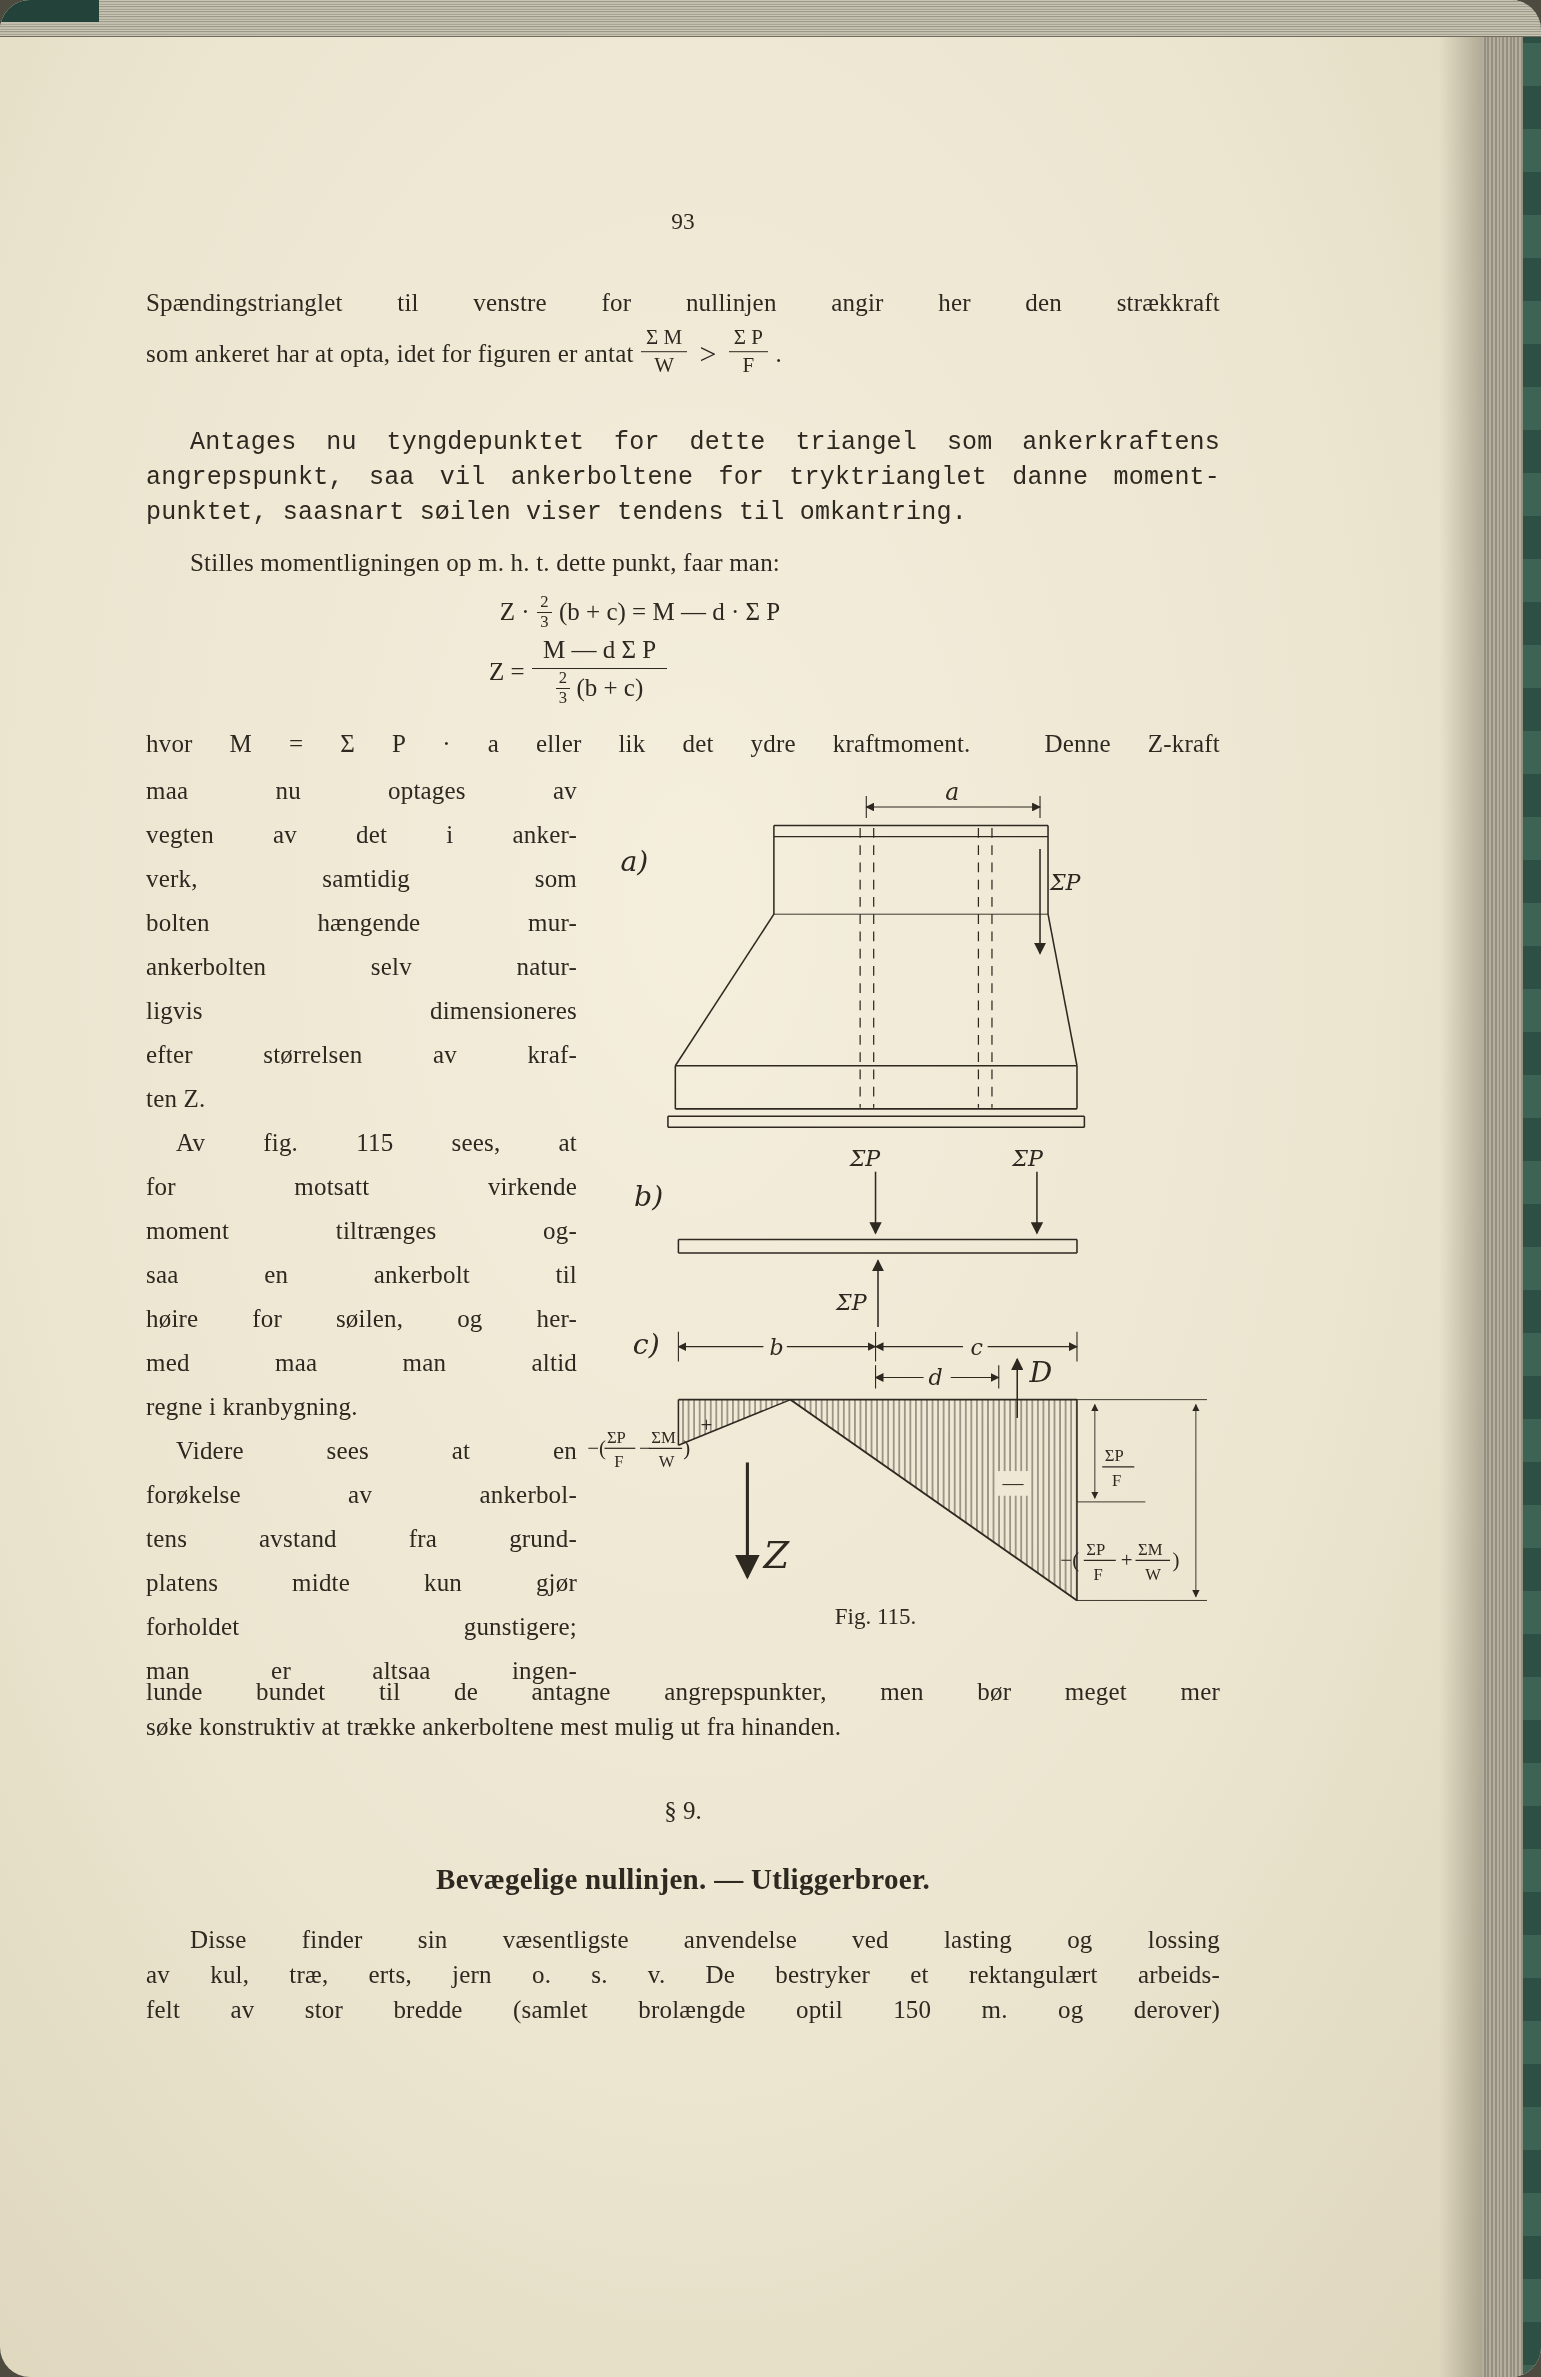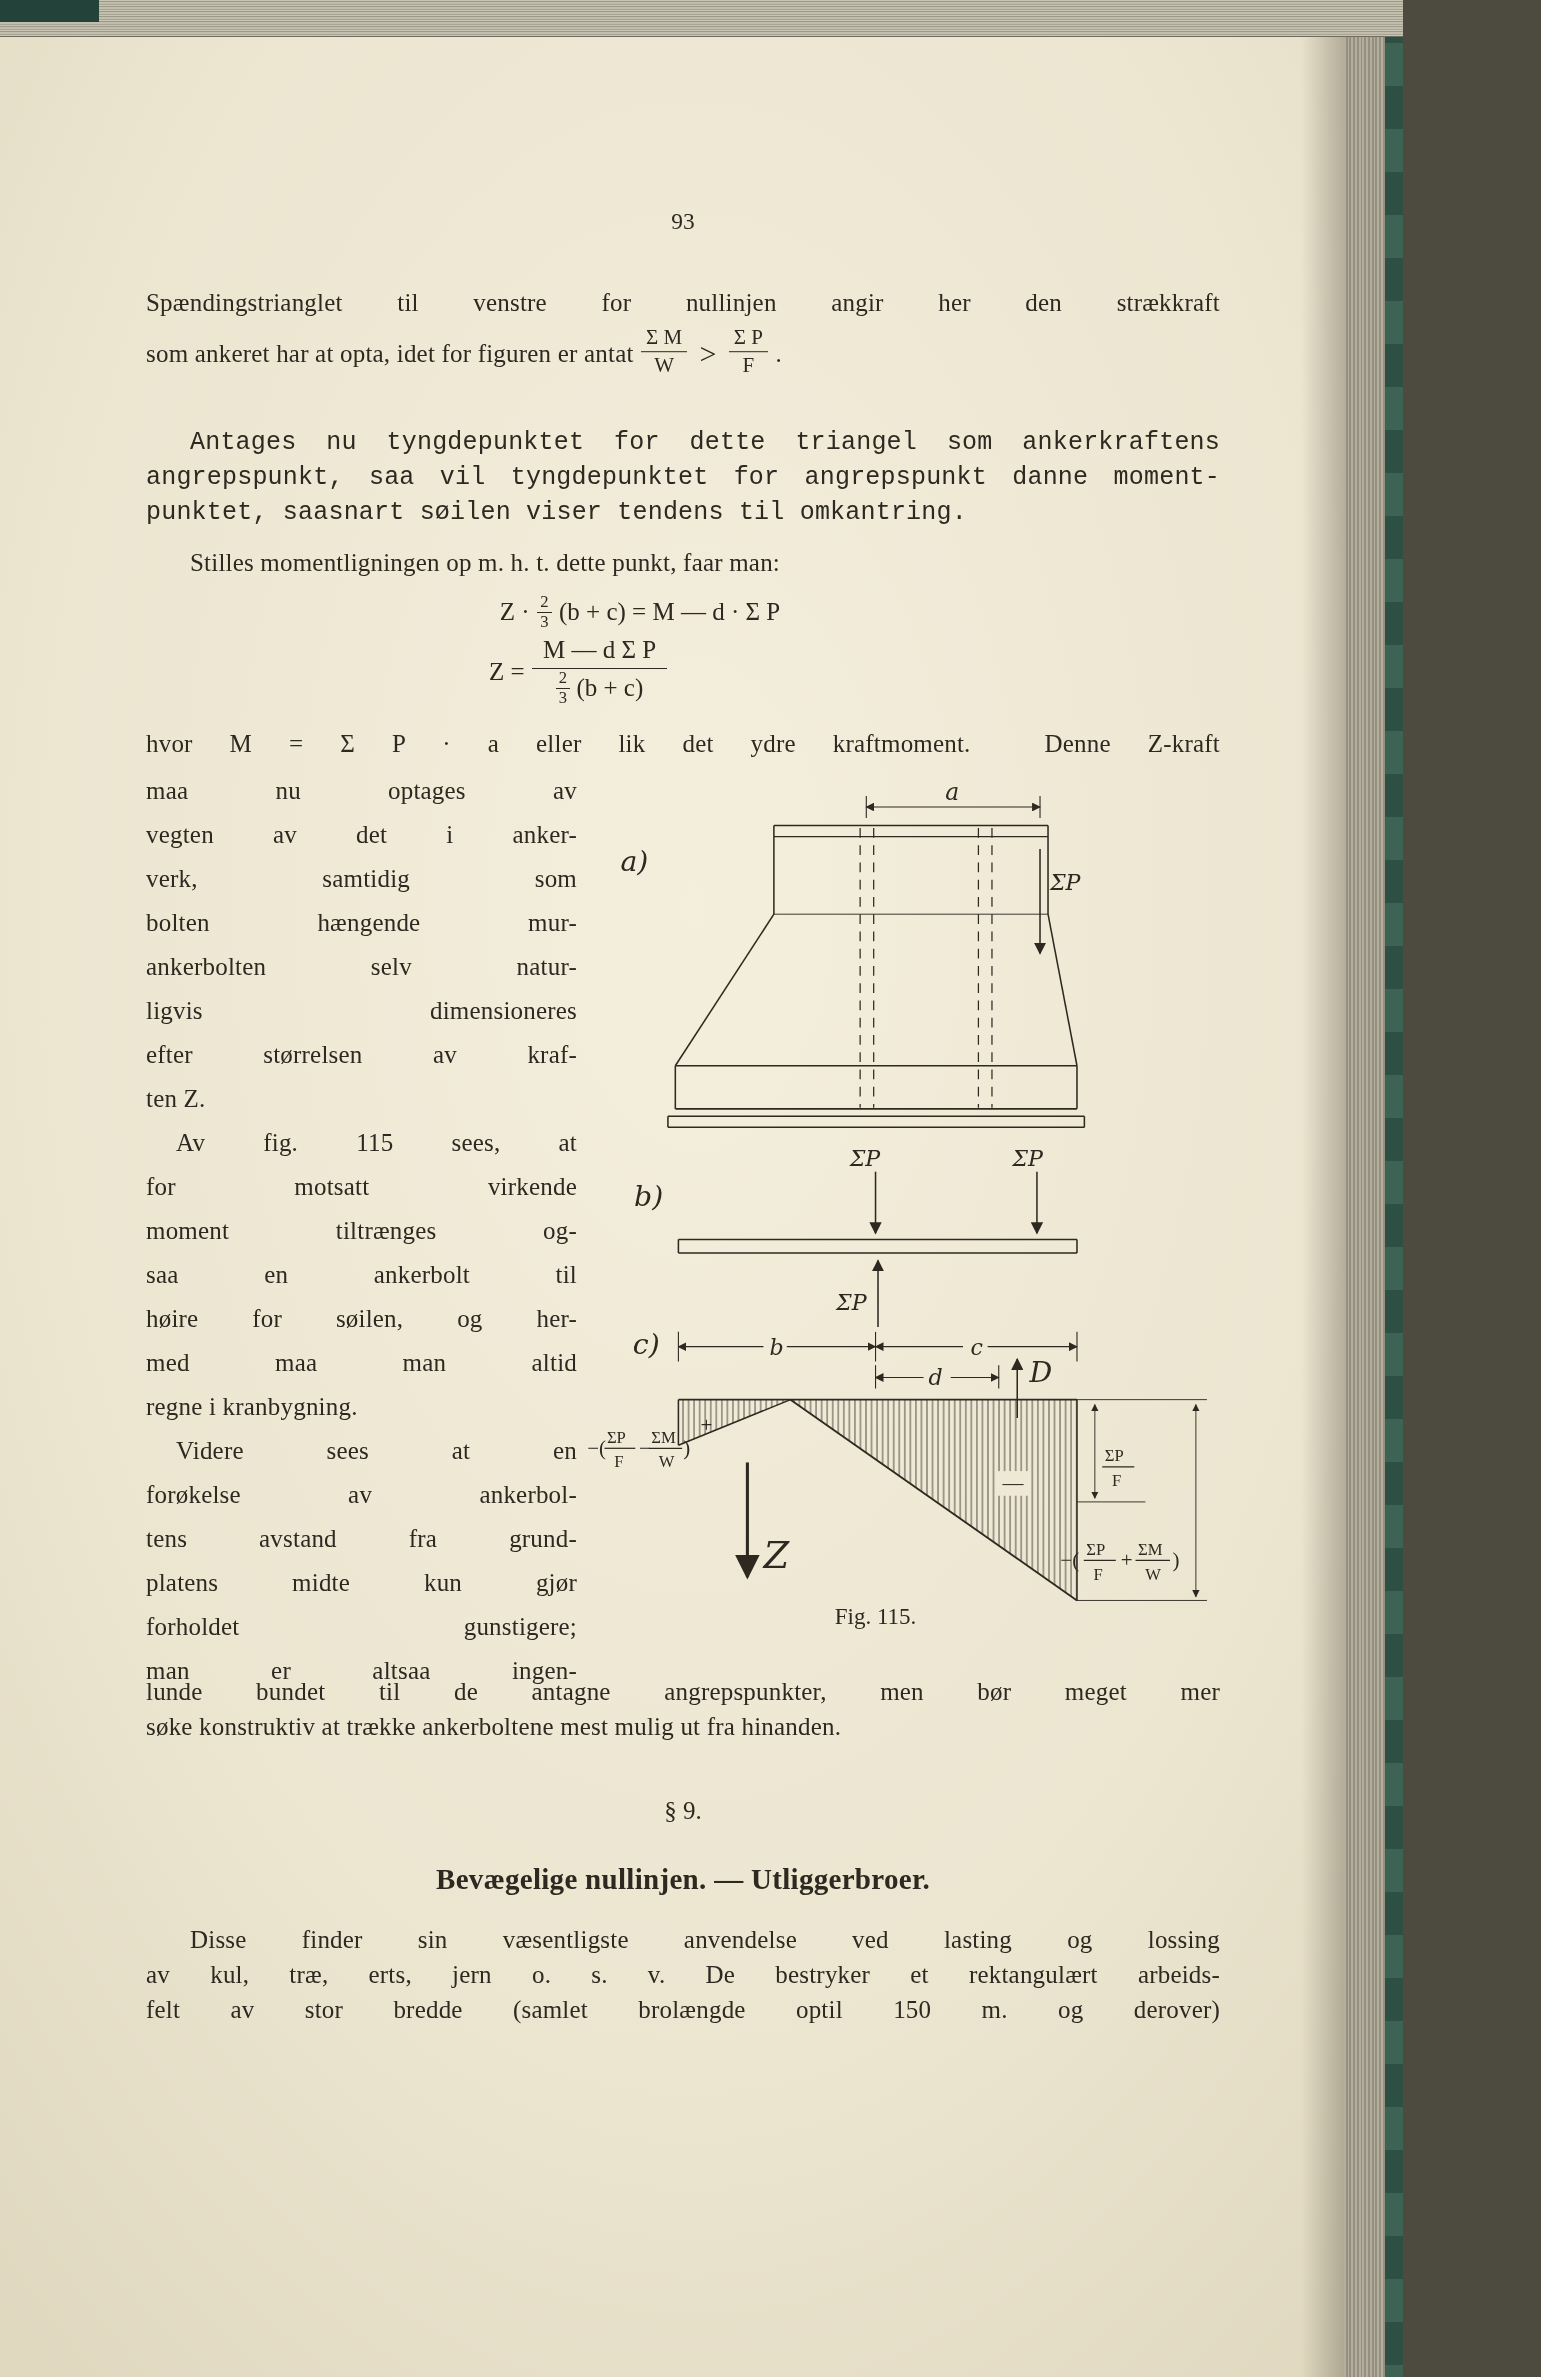--- a/index.html
+++ b/index.html
@@ -1,17 +1,17 @@
 <!DOCTYPE html>
 <html style="font-size:10px"><head>
 <meta charset="utf-8">
 <style>
   html,body{margin:0;padding:0;background:#4d4a40;}
-  .scene{position:relative;width:1403px;height:2377px;overflow:hidden;
-         font-family:"Liberation Serif",serif;color:#2d2921;}
+  .scene{position:relative;width:1541px;height:2377px;overflow:hidden;
+         font-family:"Liberation Serif",serif;color:#2d2921;border-radius:30px;}
   .page{position:absolute;left:0;top:0;width:1541px;height:2377px;
         background:radial-gradient(ellipse at 45% 38%, #f4eedd 0%, #ece5d0 55%, #dcd4ba 100%);}
   
   .top-edge{position:absolute;left:0;top:0;width:1541px;height:36px;
             background:repeating-linear-gradient(180deg,#c9c5b3 0 1.2px,#9d998a 1.2px 2.5px,#c2bead 2.5px 3.7px,#a8a494 3.7px 5px);
             border-bottom:1.8px solid #6f6b5e;}
   .top-corner{position:absolute;left:0;top:0;width:99px;height:22px;background:#23433a;}
   .right-edge{position:absolute;right:0;top:0;width:59px;height:2377px;
               background:repeating-linear-gradient(90deg,#b3ae9d 0 1.8px,#948f7e 1.8px 3.7px);}
   .right-cover{position:absolute;right:0;top:0;width:18.5px;height:2377px;
@@ -85,21 +85,21 @@
         <span class="frac">
           <span class="num">Σ P</span>
           <span class="den">F</span>
         </span>
         <span class="tline">.</span>
       </div>
     </div>
 
     <div class="blk b-p2">
       <div class="tline j ind">Antages nu tyngdepunktet for dette triangel som ankerkraftens</div>
-      <div class="tline j">angrepspunkt, saa vil tyngdepunktet for angrepspunkt danne moment-</div>
+      <div class="tline j">angrepspunkt, saa vil ankerboltene for tryktrianglet danne moment-</div>
       <div class="tline last">punktet, saasnart søilen viser tendens til omkantring.</div>
     </div>
 
     <div class="blk b-p3">
       <div class="tline last ind">Stilles momentligningen op m. h. t. dette punkt, faar man:</div>
     </div>
 
     <div class="blk b-eq1">
       <div class="eqrow">
         <span>Z ·</span>

